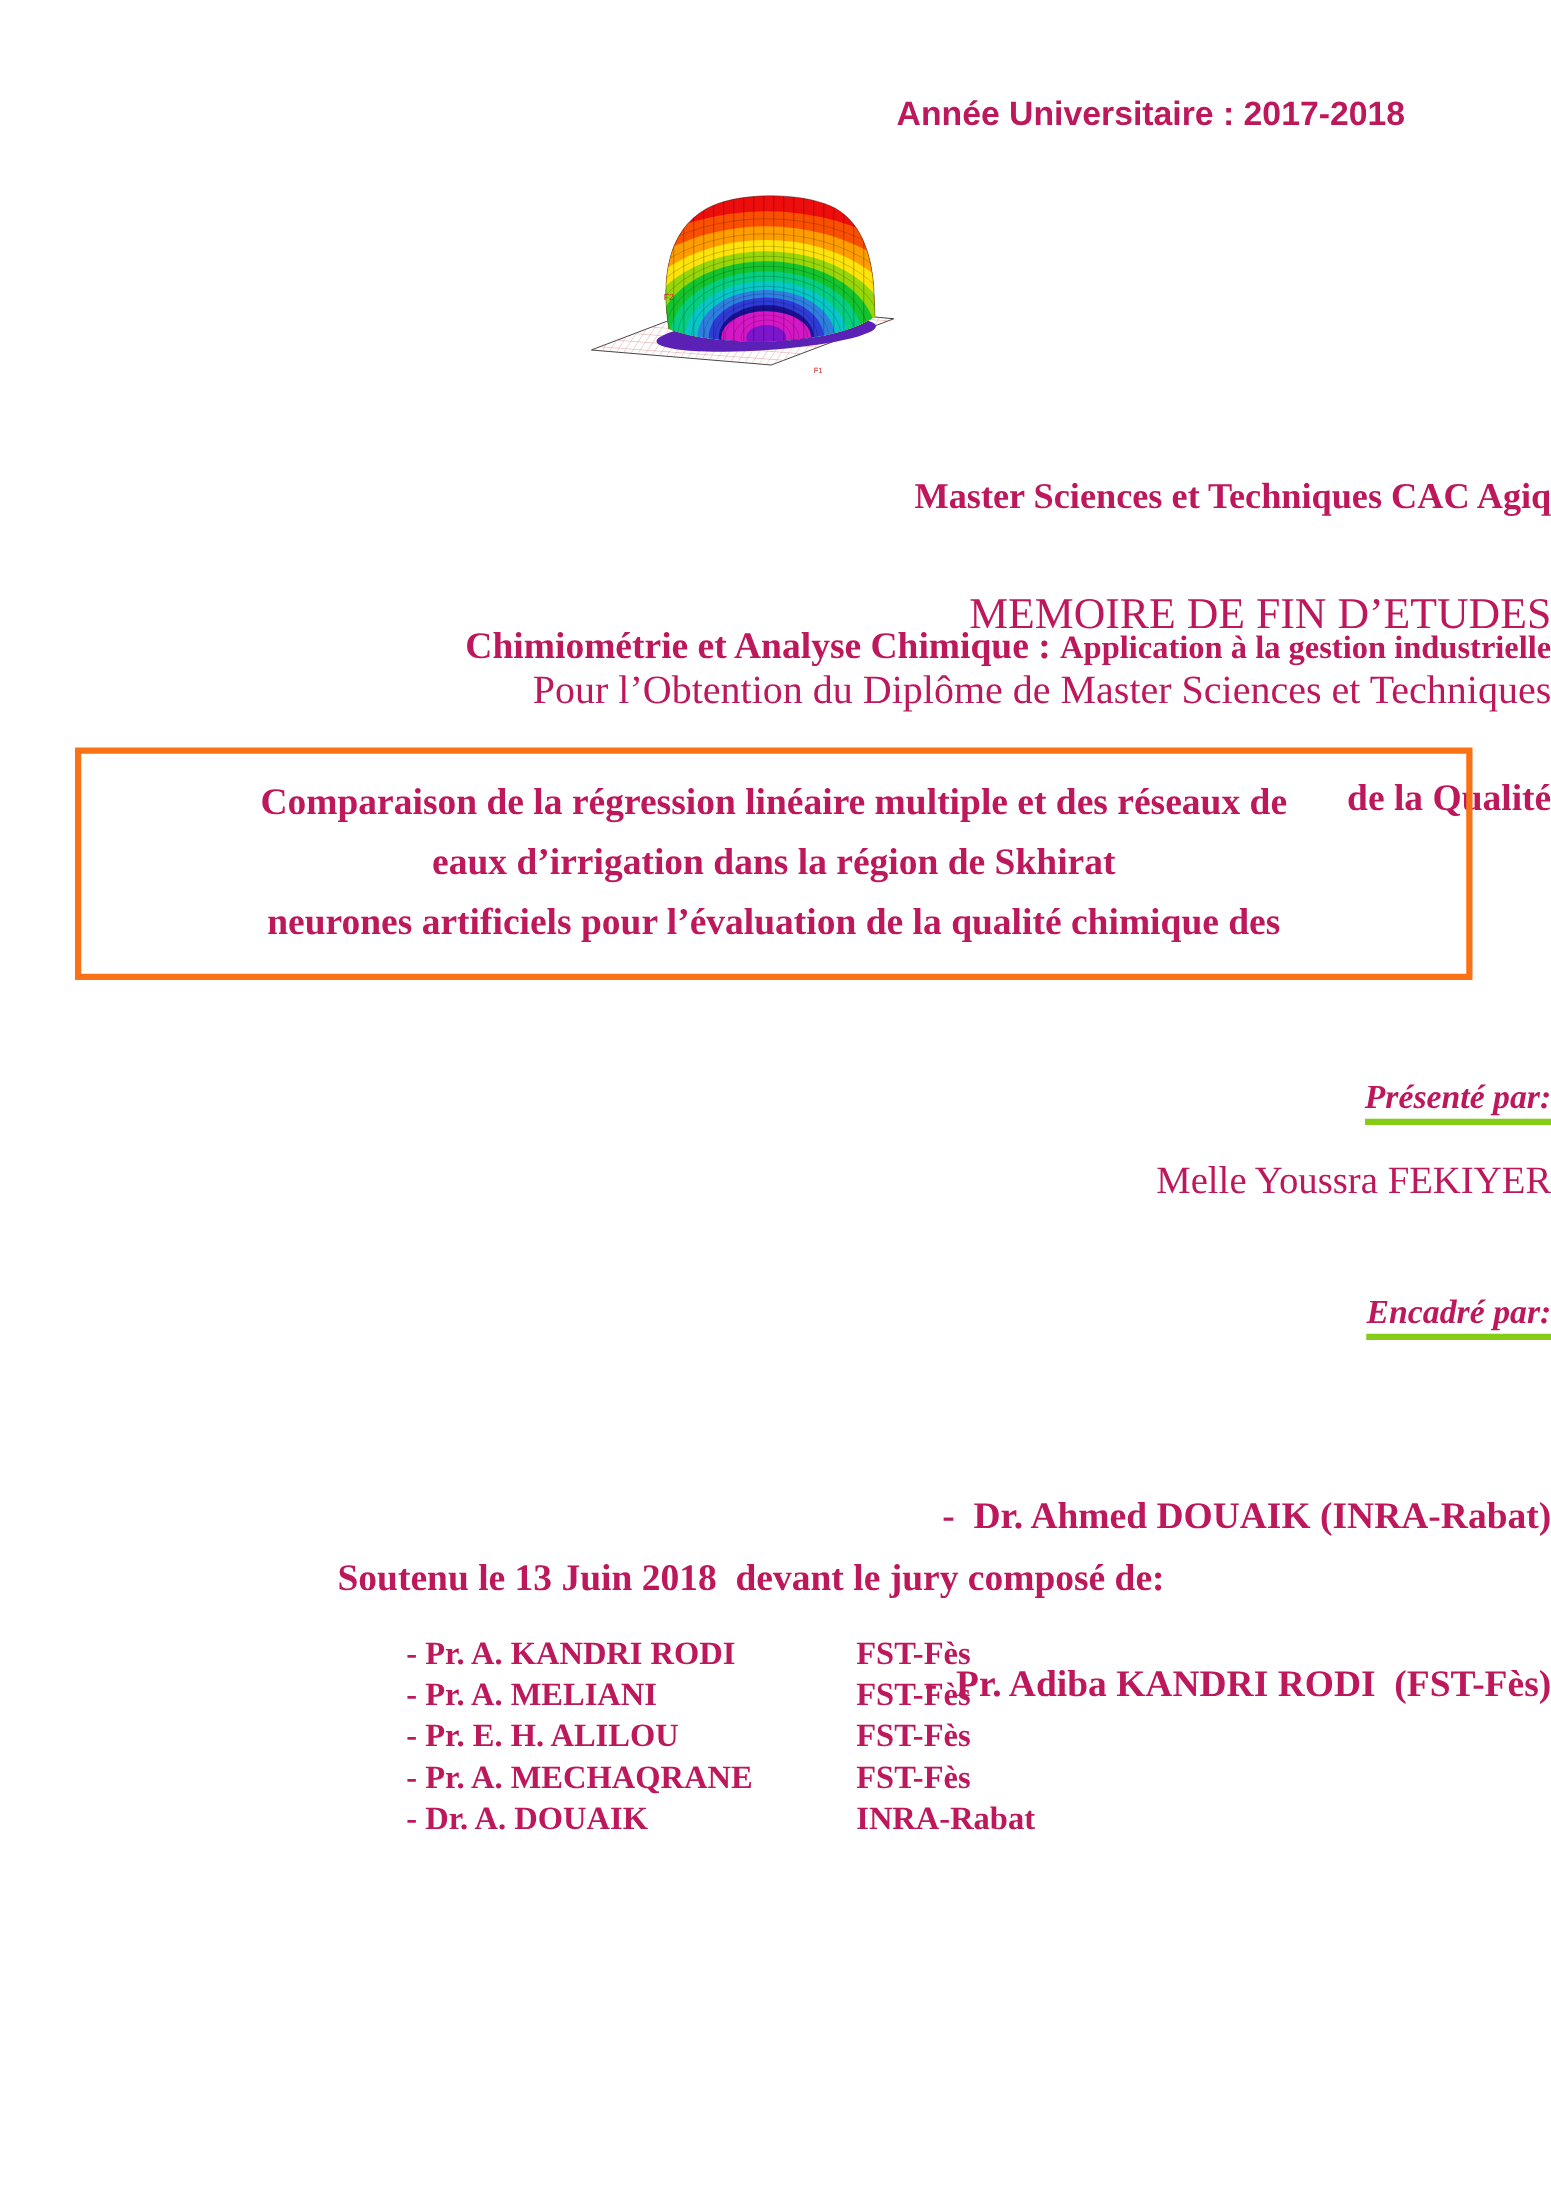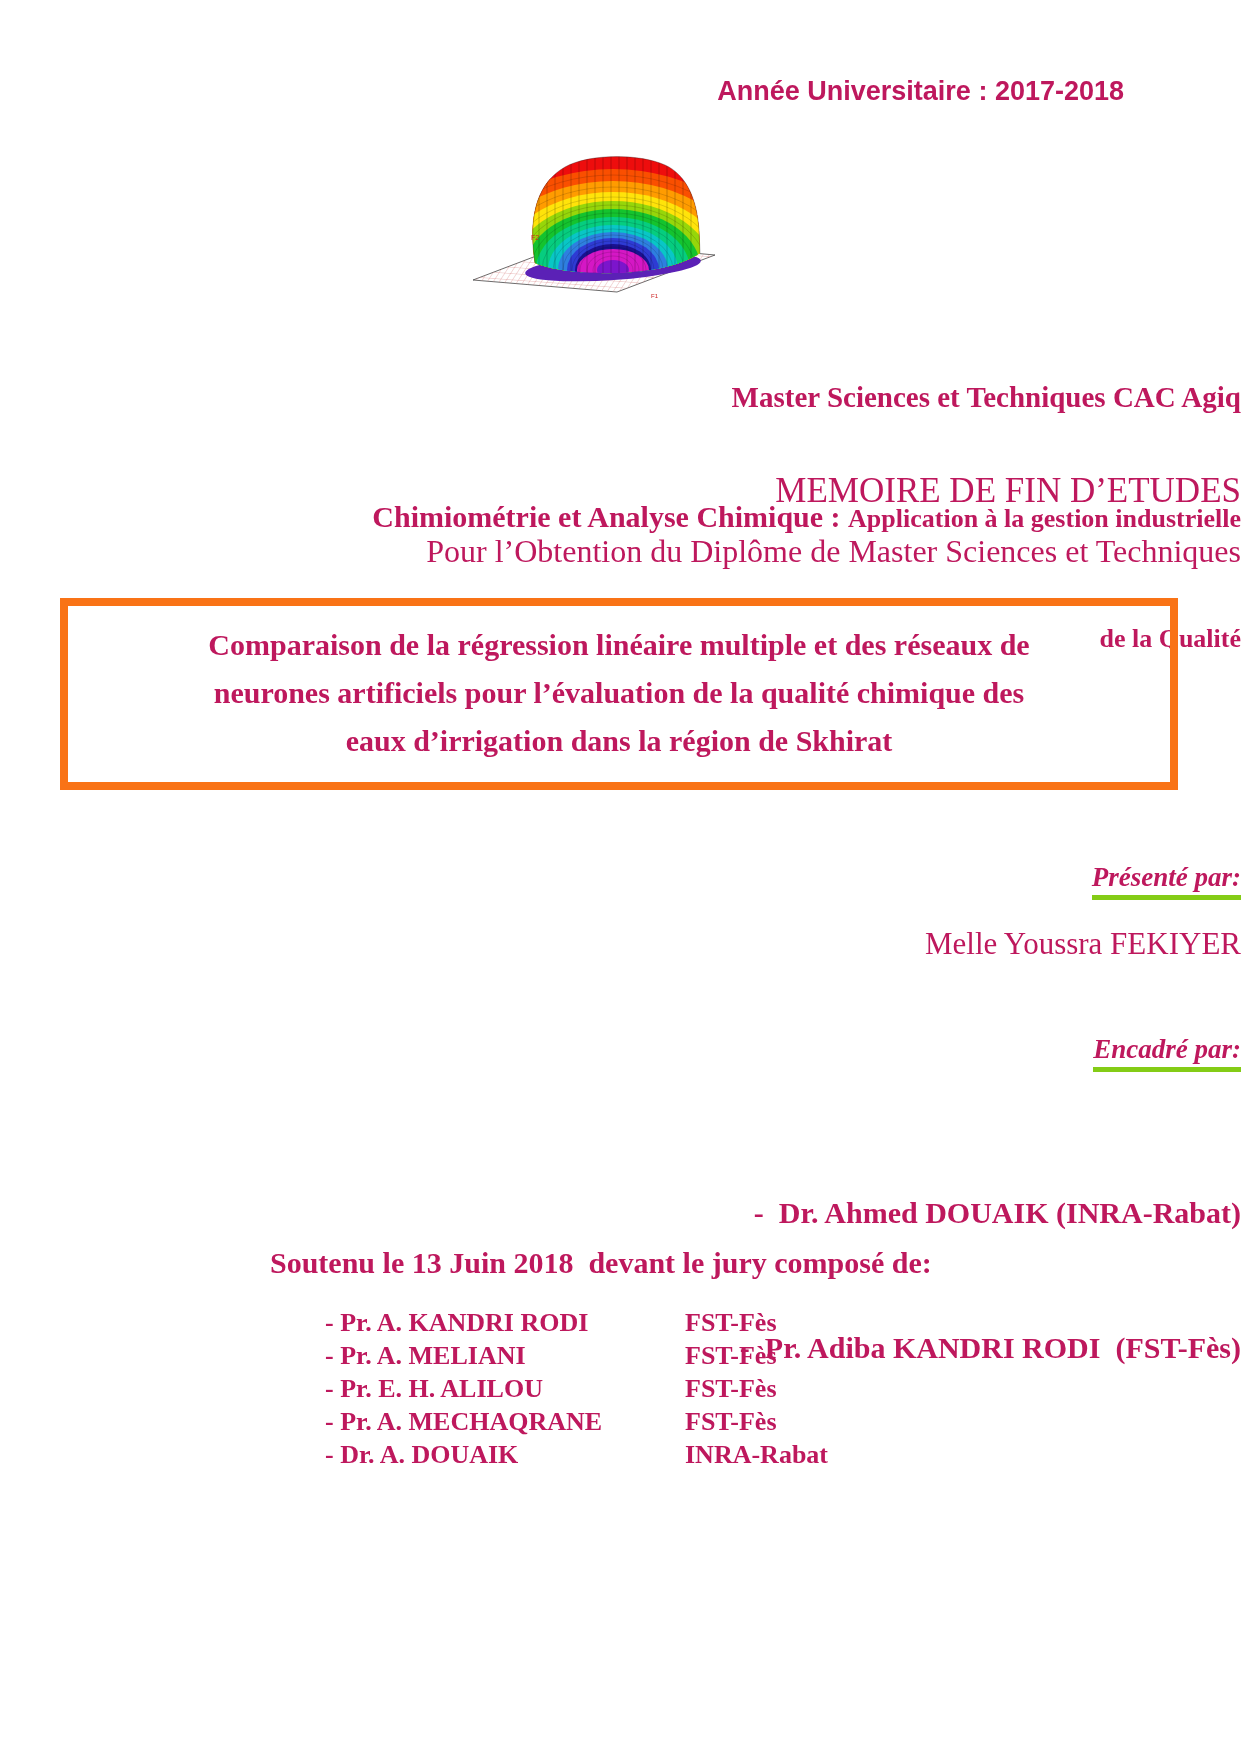--- a/index.html
+++ b/index.html
@@ -26,30 +26,30 @@
     line-height:34px;
   }
 
   .figure-wrap{position:absolute;left:473px;top:145px;width:260px;height:158px;}
 
   .program{top:297px;line-height:40px;font-weight:bold;white-space:pre-wrap;}
   .program .l1{font-size:29px;line-height:40px;}
   .program .l2-main{font-size:30px;}
   .program .l2-sub{font-size:26px;}
   .program .l2{line-height:40px;}
-  .program .l3{font-size:26px;line-height:34px;}
+  .program .l3{font-size:30px;line-height:34px;}
 
   .memoire{top:470px;font-size:35px;line-height:42px;font-weight:normal;}
   .obtention{top:531px;font-size:32px;line-height:40px;font-weight:normal;}
 
   .title-box{
     position:absolute;
     left:60px;top:598px;width:1118px;
     box-sizing:border-box;
-    border:8px solid #f97316;
+    border:5px solid #f97316;
     padding:15px 8px 17px 8px;
     text-align:center;
     font-weight:bold;
     font-size:30px;
     line-height:48px;
   }
 
   .presente{top:862px;font-size:27px;font-weight:bold;}
   .melle{top:926px;font-size:31px;font-weight:normal;}
   .encadre{top:1034px;font-size:27px;font-weight:bold;}
@@ -159,22 +159,22 @@
     <div class="l2"><span class="l2-main">Chimiométrie et Analyse Chimique : </span><span class="l2-sub">Application à la gestion industrielle</span></div>
     <div class="l3">de la Qualité</div>
   </div>
 
   <div class="abs center memoire">MEMOIRE DE FIN D’ETUDES</div>
 
   <div class="abs center obtention">Pour l’Obtention du Diplôme de Master Sciences et Techniques</div>
 
   <div class="title-box">
     <div>Comparaison de la régression linéaire multiple et des réseaux de</div>
+    <div>eaux d’irrigation dans la région de Skhirat</div>
     <div>neurones artificiels pour l’évaluation de la qualité chimique des</div>
-    <div>eaux d’irrigation dans la région de Skhirat</div>
   </div>
 
   <div class="abs center presente">
     <span class="underlined">Présenté par:</span>
   </div>
 
   <div class="abs center melle">Melle Youssra FEKIYER</div>
 
   <div class="abs center encadre">
     <span class="underlined">Encadré par:</span>

